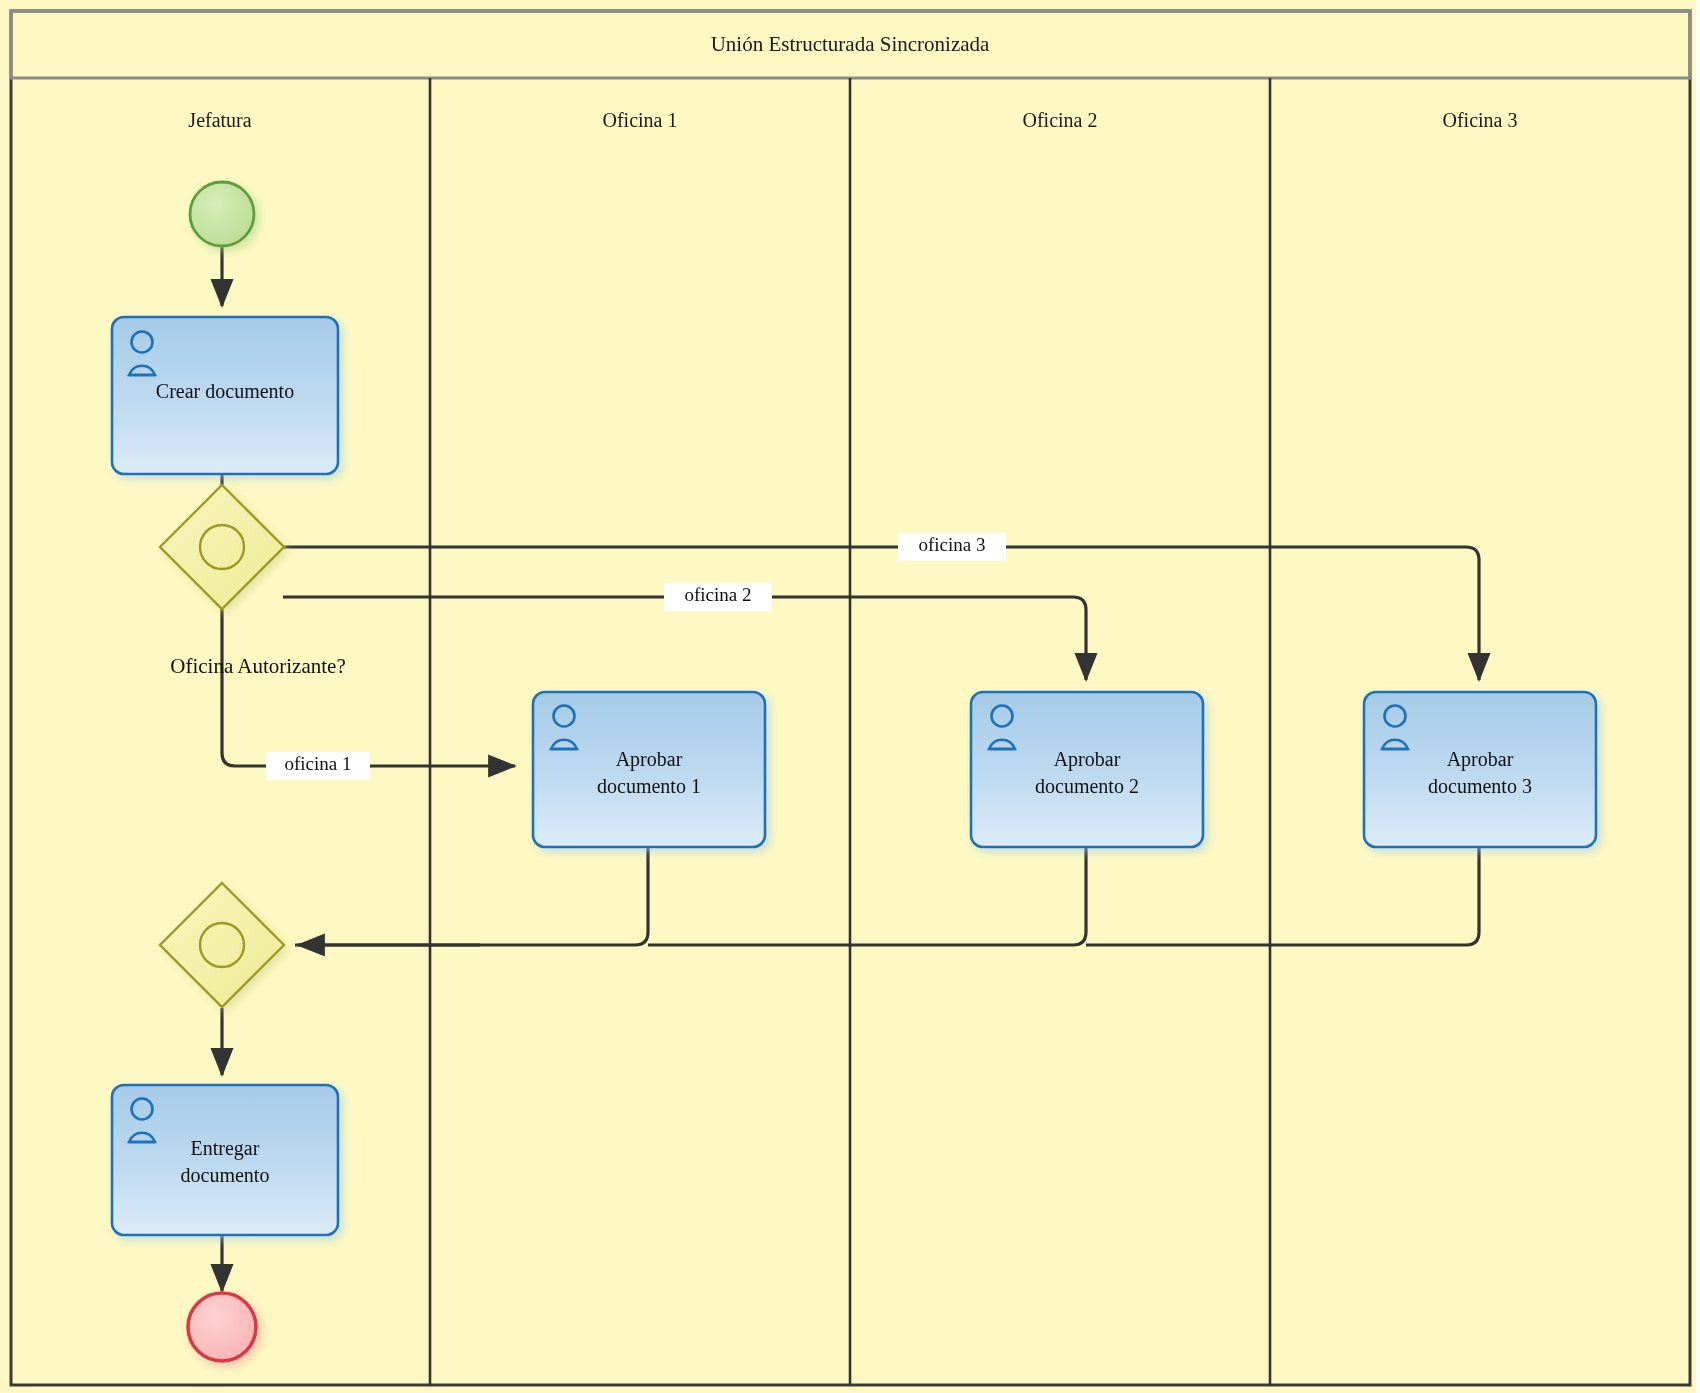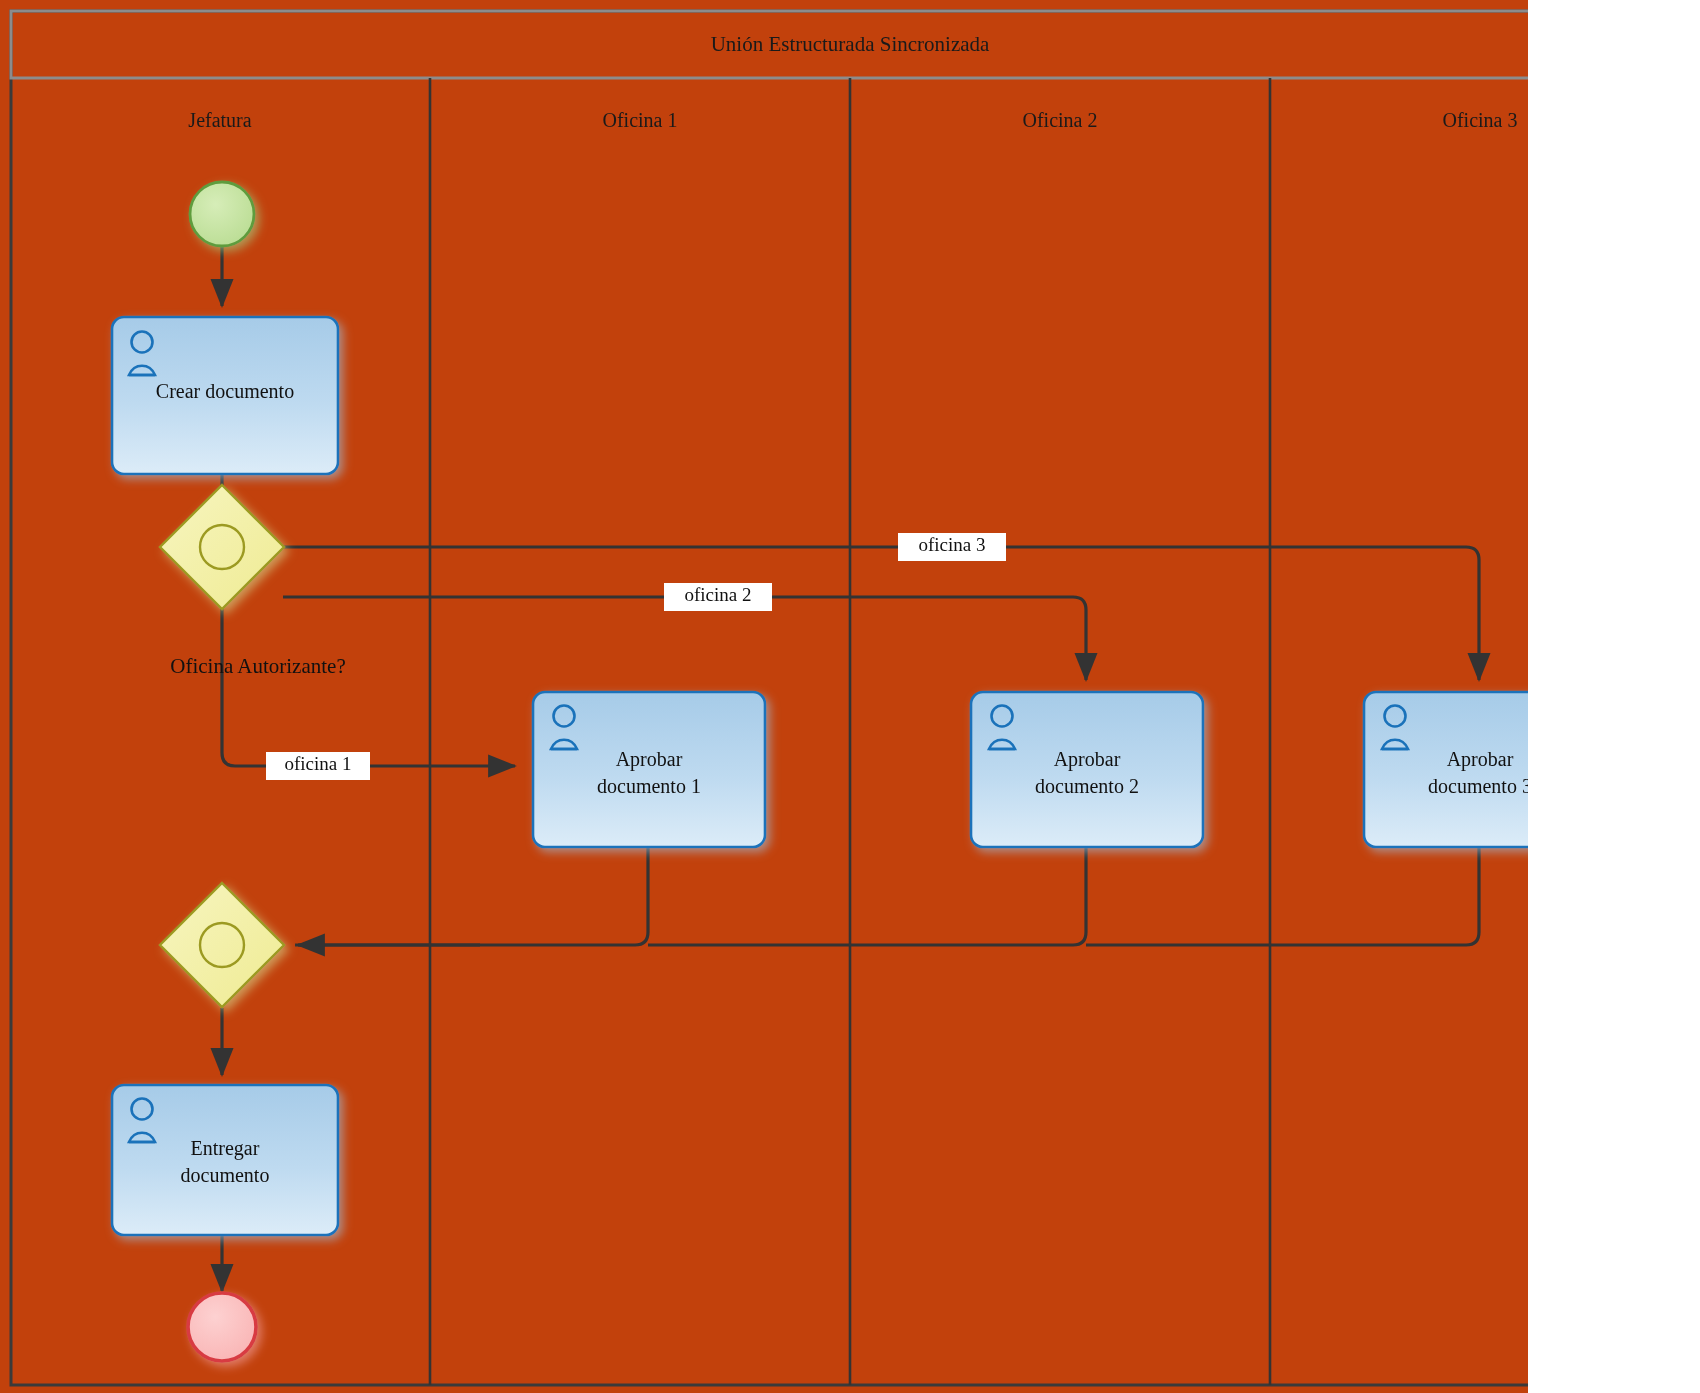--- a/index.html
+++ b/index.html
@@ -5,23 +5,23 @@
   html, body {
     margin: 0;
     padding: 0;
     background: #ffffff;
   }
   body {
     font-family: "Liberation Serif", "DejaVu Serif", serif;
   }
   #canvas {
     position: relative;
-    width: 1528px;
+    width: 1696px;
     height: 1393px;
-    background: #c2410c;
+    background: #fef9c3;
     overflow: hidden;
   }
   svg.layer {
     position: absolute;
     top: 0;
     left: 0;
     width: 1700px;
     height: 1393px;
   }
   .pool-title-text {

